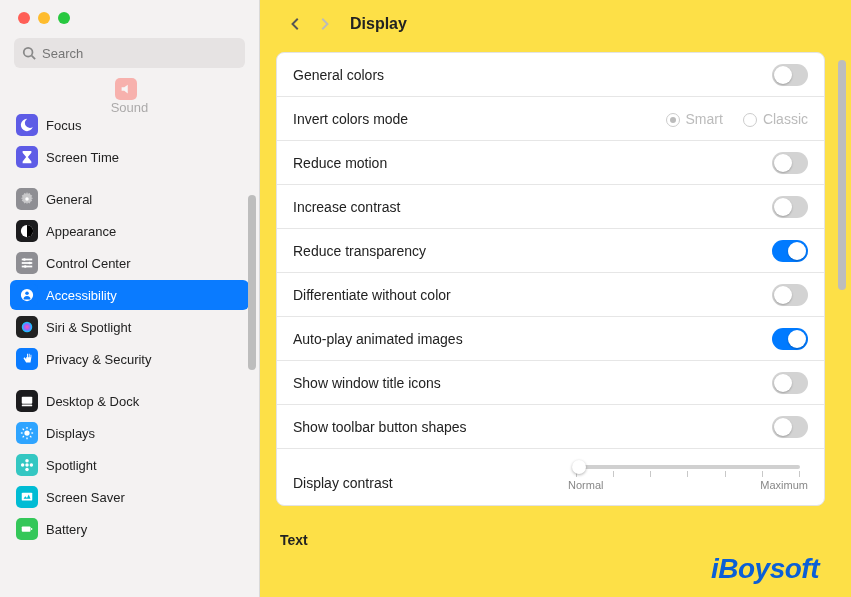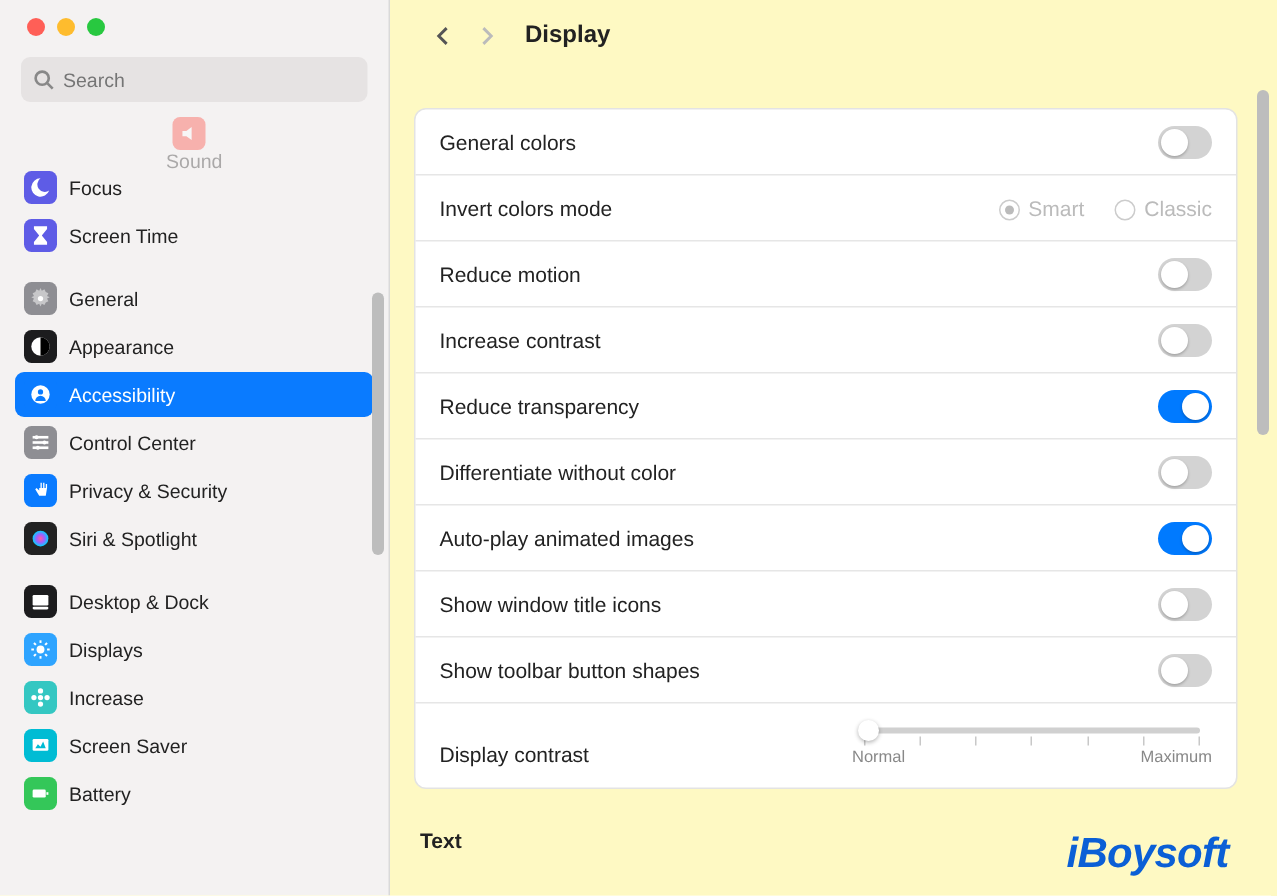--- a/index.html
+++ b/index.html
@@ -21,21 +21,21 @@
   .side-item { display: flex; align-items: center; height: 30px; padding: 0 6px; border-radius: 6px; margin-bottom: 2px; cursor: pointer; }
   .side-item .icon-box { width: 22px; height: 22px; border-radius: 5px; display: flex; align-items: center; justify-content: center; margin-right: 8px; flex-shrink: 0; }
   .side-item .label { font-size: 13px; color: #222; }
   .side-item.selected { background: #0a7bff; }
   .side-item.selected .label { color: #fff; }
   .side-gap { height: 10px; }
   .side-item.partial { opacity: 0.35; flex-direction: column; }
   
   .sb-scroll { position: absolute; right: 3px; top: 195px; width: 8px; height: 175px; background: #bdbdbd; border-radius: 4px; }
   
-  .main { flex: 1; height: 100%; background: #fef9c3; display: flex; flex-direction: column; position: relative; gap: 20px; }
+  .main { flex: 1; height: 100%; background: #fde047; display: flex; flex-direction: column; position: relative; }
   .main-header { display: flex; align-items: center; height: 48px; padding: 0 22px; }
   .nav-arrow { width: 28px; height: 28px; display: flex; align-items: center; justify-content: center; color: #bbb; cursor: pointer; }
   .nav-arrow.active { color: #555; }
   .page-title { font-size: 16px; font-weight: 600; color: #222; margin-left: 12px; }
   
   .content-scroll { flex: 1; overflow-y: auto; padding: 4px 26px 0 16px; }
   .panel { background: #fff; border: 1px solid #e3e3e3; border-radius: 8px; margin-bottom: 20px; }
   .row { display: flex; align-items: center; min-height: 44px; padding: 10px 16px; border-bottom: 1px solid #e6e6e6; }
   .row:last-child { border-bottom: none; }
   .row-label { font-size: 14px; color: #222; flex: 1; }
@@ -120,65 +120,65 @@
       </div>
       <div class="side-item">
         <div class="icon-box" style="background: rgb(28, 28, 30);">
           <svg viewBox="0 0 16 16">
             <circle cx="8" cy="8" r="7" fill="#fff"></circle>
             <path d="M8 1a7 7 0 0 1 0 14z" fill="#000"></path>
           </svg>
         </div>
         <span class="label">Appearance</span>
       </div>
-      <div class="side-item selected">
-        <div class="icon-box" style="background: rgb(10, 123, 255);">
-          <svg viewBox="0 0 16 16" fill="currentColor">
-            <circle cx="8" cy="8" r="7" fill="#fff"></circle>
-            <circle cx="8" cy="6" r="2" fill="#0a7bff"></circle>
-            <path d="M4 13a4 4 0 0 1 8 0z" fill="#0a7bff"></path>
-          </svg>
-        </div>
-        <span class="label">Accessibility</span>
-      </div>
       <div class="side-item">
         <div class="icon-box" style="background: rgb(142, 142, 147);">
           <svg viewBox="0 0 16 16" fill="currentColor">
             <rect x="2" y="3" width="12" height="2"></rect>
             <rect x="2" y="7" width="12" height="2"></rect>
             <rect x="2" y="11" width="12" height="2"></rect>
             <circle cx="5" cy="4" r="1.5" fill="#fff"></circle>
             <circle cx="11" cy="8" r="1.5" fill="#fff"></circle>
             <circle cx="6" cy="12" r="1.5" fill="#fff"></circle>
           </svg>
         </div>
         <span class="label">Control Center</span>
       </div>
-      <div class="side-item">
+      <div class="side-item selected">
         <div class="icon-box" style="background: rgb(10, 123, 255);">
           <svg viewBox="0 0 16 16" fill="currentColor">
-            <path d="M7 2v6l-2-2-1 1 3 5h5l1-6V3h-1v3h-1V2h-1v4h-1V2h-1v4H7z"></path>
-          </svg>
-        </div>
-        <span class="label">Privacy &amp; Security</span>
+            <circle cx="8" cy="8" r="7" fill="#fff"></circle>
+            <circle cx="8" cy="6" r="2" fill="#0a7bff"></circle>
+            <path d="M4 13a4 4 0 0 1 8 0z" fill="#0a7bff"></path>
+          </svg>
+        </div>
+        <span class="label">Accessibility</span>
       </div>
       <div class="side-item">
         <div class="icon-box" style="background: rgb(34, 34, 34);">
           <svg viewBox="0 0 16 16">
             <defs>
               <radialGradient id="g">
                 <stop offset="0" stop-color="#ff5ea0"></stop>
                 <stop offset=".5" stop-color="#a05eff"></stop>
                 <stop offset="1" stop-color="#00d4ff"></stop>
               </radialGradient>
             </defs>
             <circle cx="8" cy="8" r="6" fill="url(#g)"></circle>
           </svg>
         </div>
         <span class="label">Siri &amp; Spotlight</span>
+      </div>
+      <div class="side-item">
+        <div class="icon-box" style="background: rgb(10, 123, 255);">
+          <svg viewBox="0 0 16 16" fill="currentColor">
+            <path d="M7 2v6l-2-2-1 1 3 5h5l1-6V3h-1v3h-1V2h-1v4h-1V2h-1v4H7z"></path>
+          </svg>
+        </div>
+        <span class="label">Privacy &amp; Security</span>
       </div>
       <div class="side-gap"></div>
       <div class="side-item">
         <div class="icon-box" style="background: rgb(28, 28, 30);">
           <svg viewBox="0 0 16 16" fill="currentColor">
             <rect x="2" y="3" width="12" height="8" rx="1" fill="#fff"></rect>
             <rect x="2" y="12" width="12" height="2" rx="1" fill="#fff"></rect>
           </svg>
         </div>
         <span class="label">Desktop &amp; Dock</span>
@@ -204,21 +204,21 @@
       <div class="side-item">
         <div class="icon-box" style="background: rgb(52, 199, 194);">
           <svg viewBox="0 0 16 16" fill="currentColor">
             <circle cx="8" cy="8" r="2" fill="#fff"></circle>
             <circle cx="8" cy="3" r="2"></circle>
             <circle cx="8" cy="13" r="2"></circle>
             <circle cx="3" cy="8" r="2"></circle>
             <circle cx="13" cy="8" r="2"></circle>
           </svg>
         </div>
-        <span class="label">Increase</span>
+        <span class="label">Spotlight</span>
       </div>
       <div class="side-item">
         <div class="icon-box" style="background: rgb(0, 188, 212);">
           <svg viewBox="0 0 16 16" fill="currentColor">
             <rect x="2" y="3" width="12" height="9" rx="1" fill="#fff"></rect>
             <path d="M4 10l2-3 2 2 2-4 2 5z" fill="#00bcd4"></path>
           </svg>
         </div>
         <span class="label">Screen Saver</span>
       </div>

